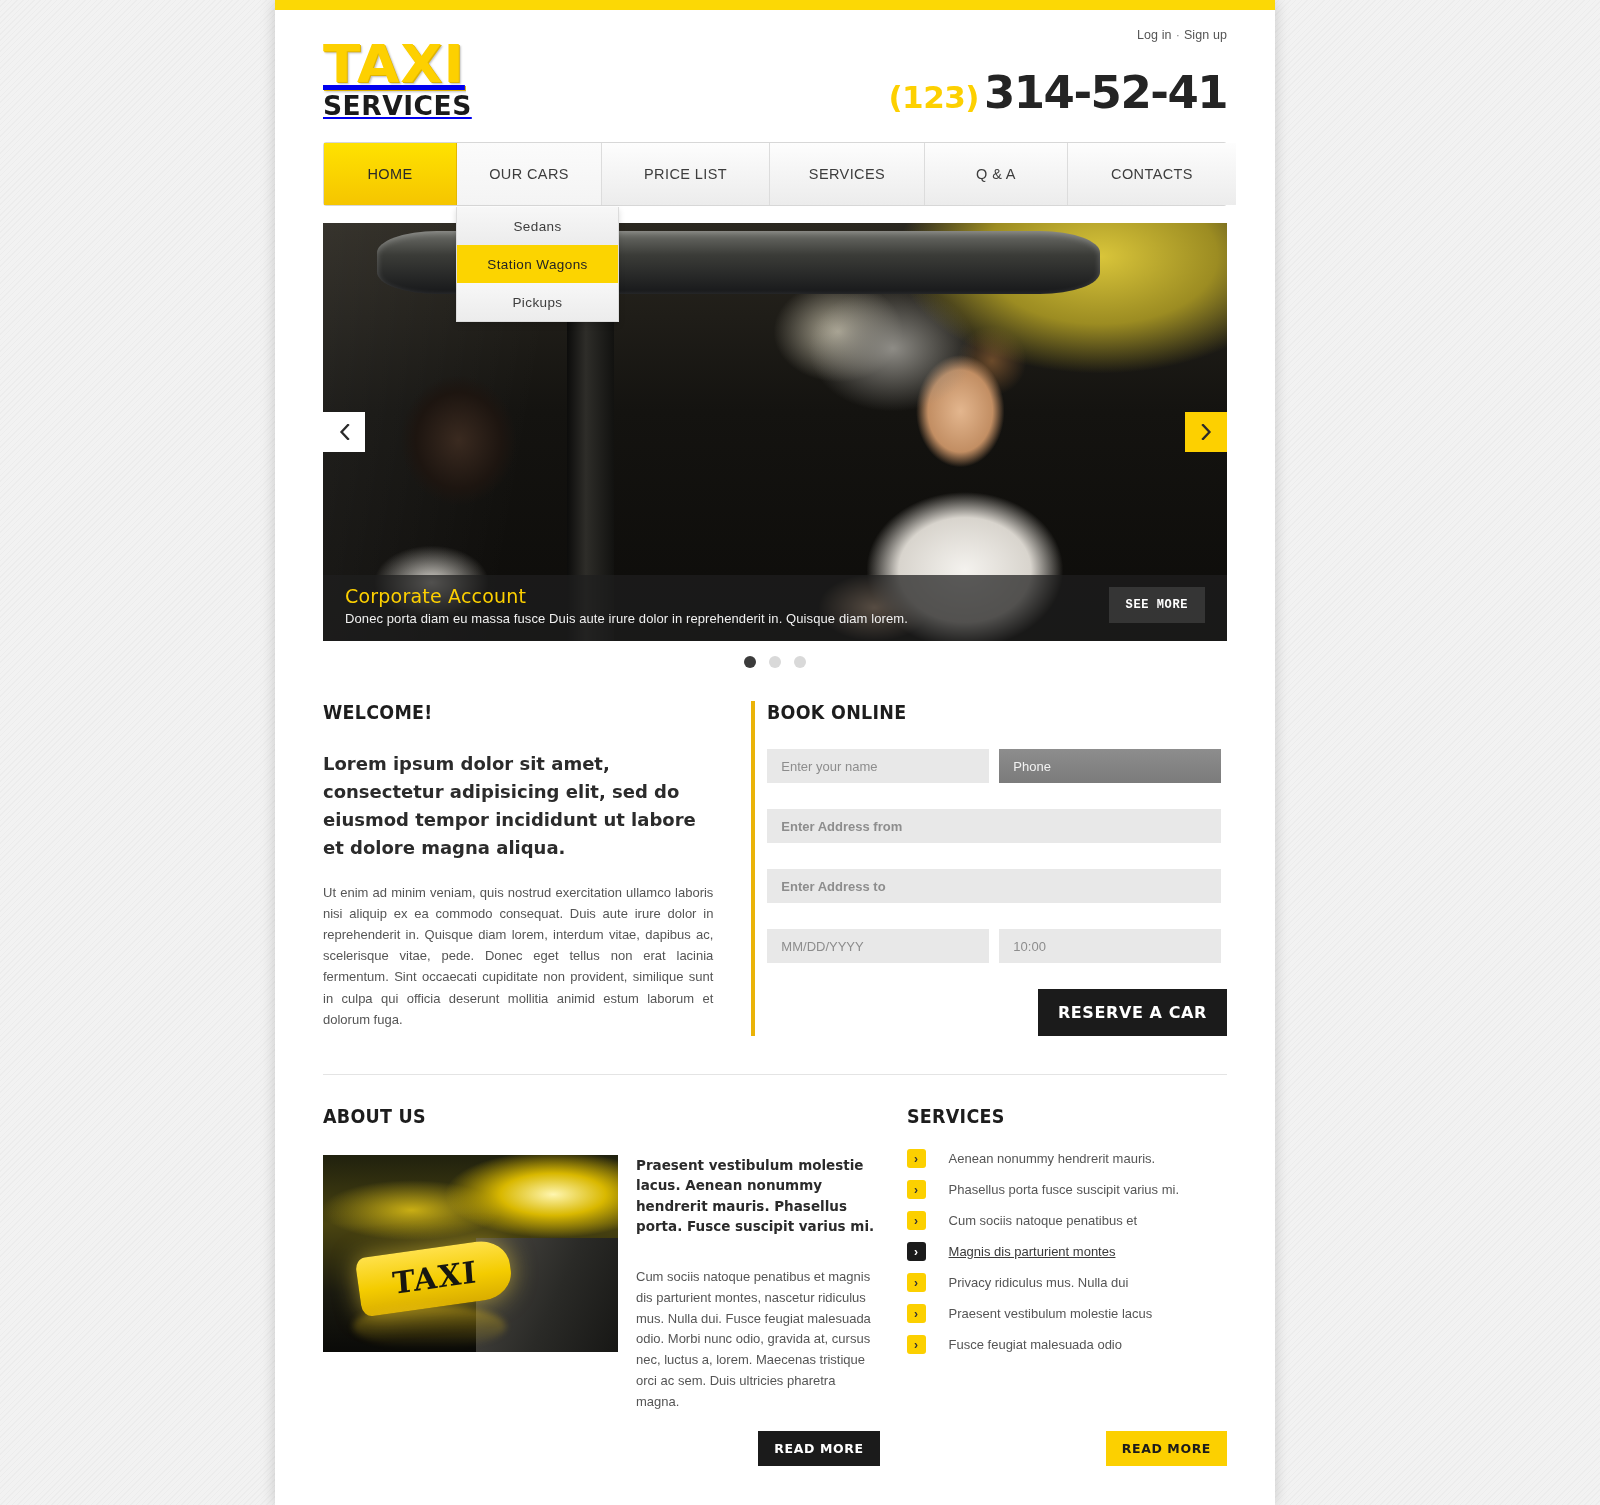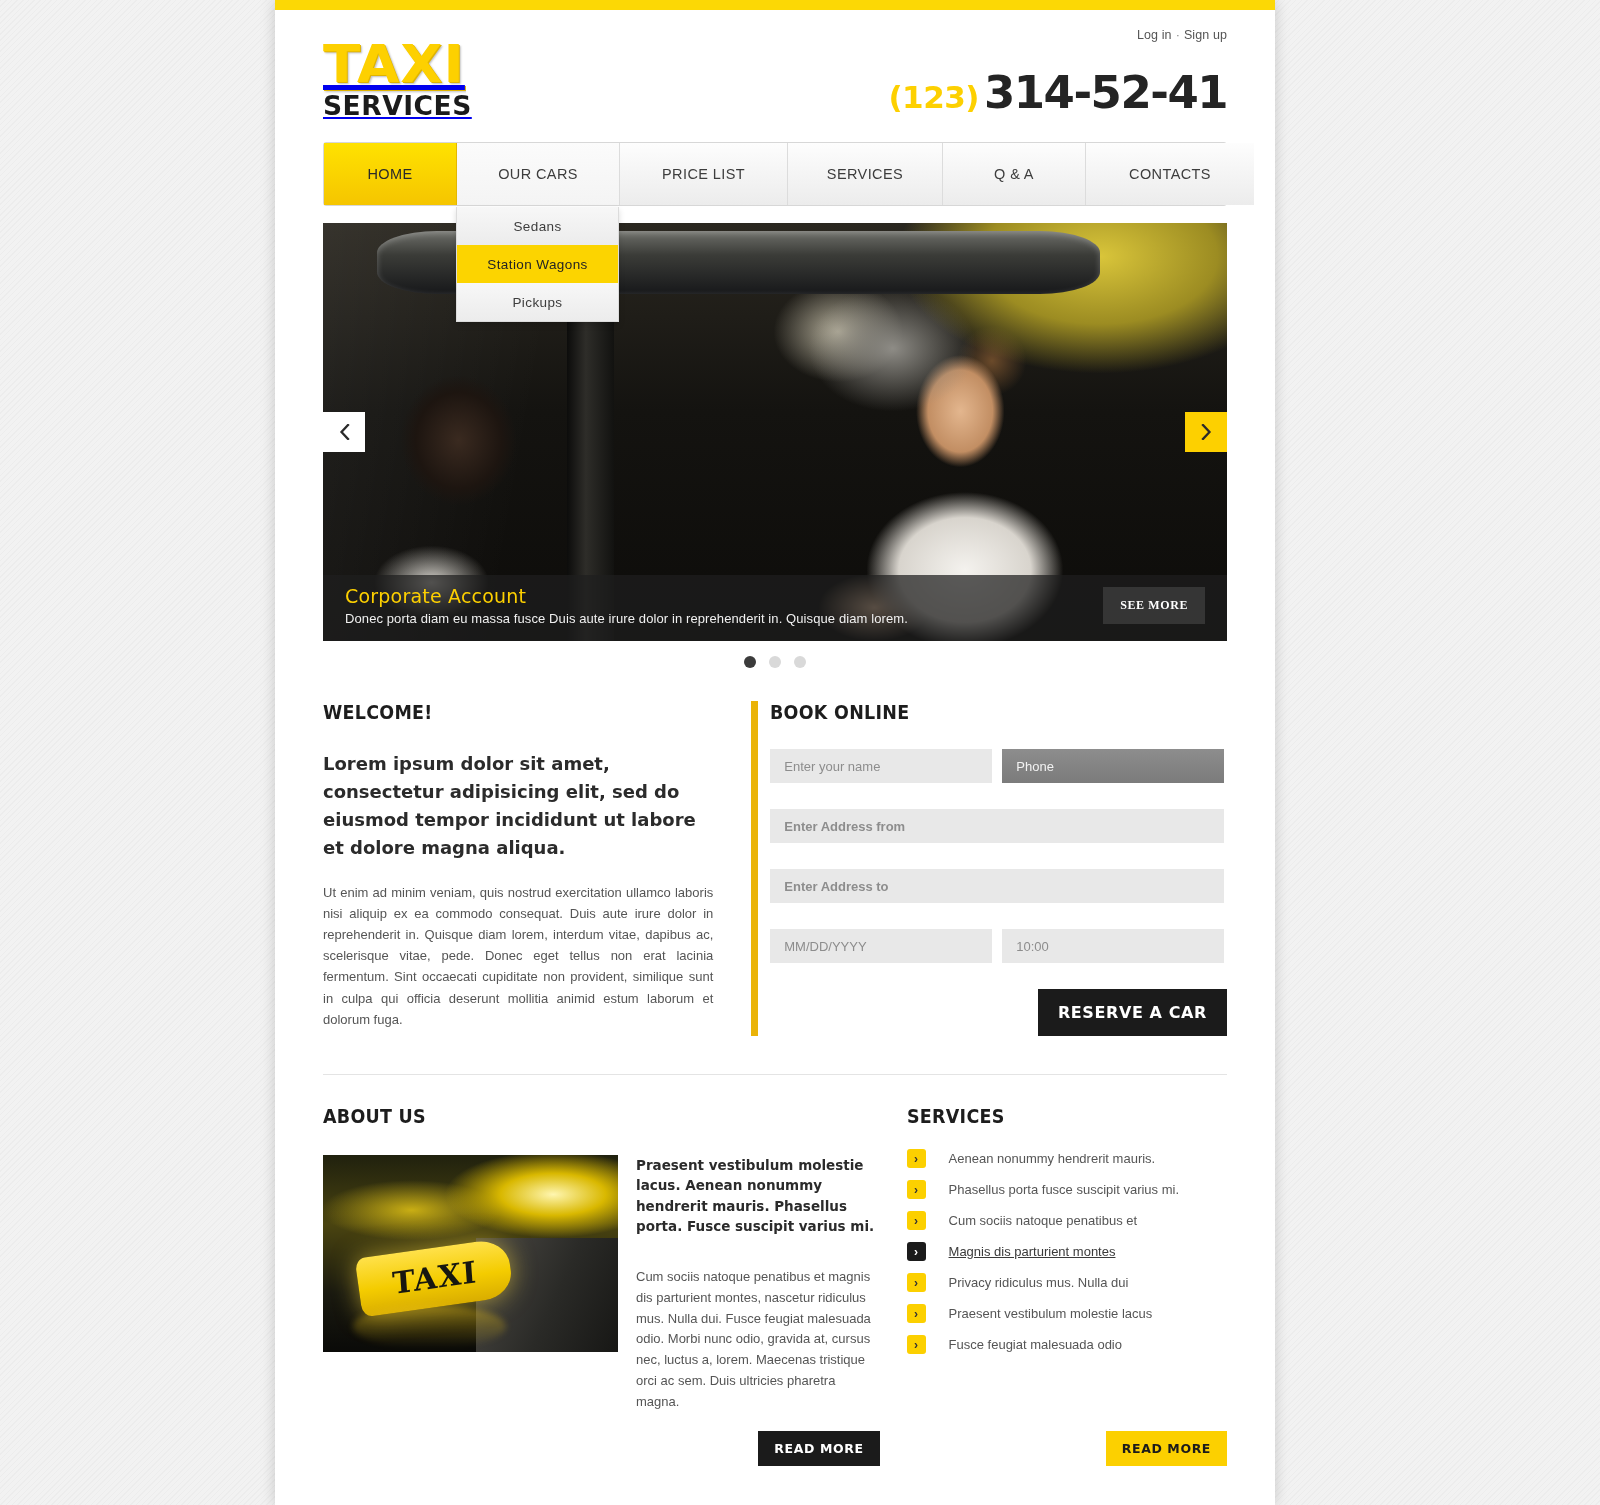--- a/index.html
+++ b/index.html
@@ -145,21 +145,21 @@
   .nav-item.active {
     background: linear-gradient(to bottom, #ffe200 0%, #f5c500 100%);
     color: #2a2a2a;
     border-right: 1px solid #e4b800;
   }
   .nav-item.open {
     background: linear-gradient(to bottom, #fbfbfb 0%, #f4f4f4 100%);
   }
 
   .w1 { width: 133px; }
-  .w2 { width: 163px; }
+  .w2 { width: 145px; }
   .w3 { width: 168px; }
   .w4 { width: 155px; }
   .w5 { width: 143px; }
   .w6 { width: 168px; }
 
   .dropdown {
     position: absolute;
     top: 64px;
     left: -1px;
     width: 163px;
@@ -253,21 +253,21 @@
     font-size: 13px;
     color: #f0f0f0;
     letter-spacing: .1px;
   }
   .see-more {
     position: absolute;
     right: 22px;
     top: 12px;
     background: rgba(55,55,55,0.92);
     color: #fff;
-    font-family: Liberation Serif, serif;
+    font-family: Liberation Mono, monospace;
     font-weight: bold;
     font-size: 12px;
     letter-spacing: .6px;
     padding: 11px 17px;
     cursor: pointer;
     border: none;
   }
 
   .slide-arrow {
     position: absolute;
@@ -313,21 +313,21 @@
   .cols {
     display: flex;
     margin: 33px 48px 0 48px;
     padding-bottom: 38px;
     border-bottom: 1px solid #e4e4e4;
   }
   .col-left { width: 455px; padding-right: 38px; }
   .col-right {
     width: 507px;
     padding-left: 12px;
-    border-left: 7px solid #eab308;
+    border-left: 4px solid #eab308;
   }
   .lead {
     font-family: "DejaVu Sans", sans-serif;
     font-weight: bold;
     font-size: 18px;
     line-height: 1.55;
     color: #2b2b2b;
     margin-top: 27px;
   }
   .body-text {

